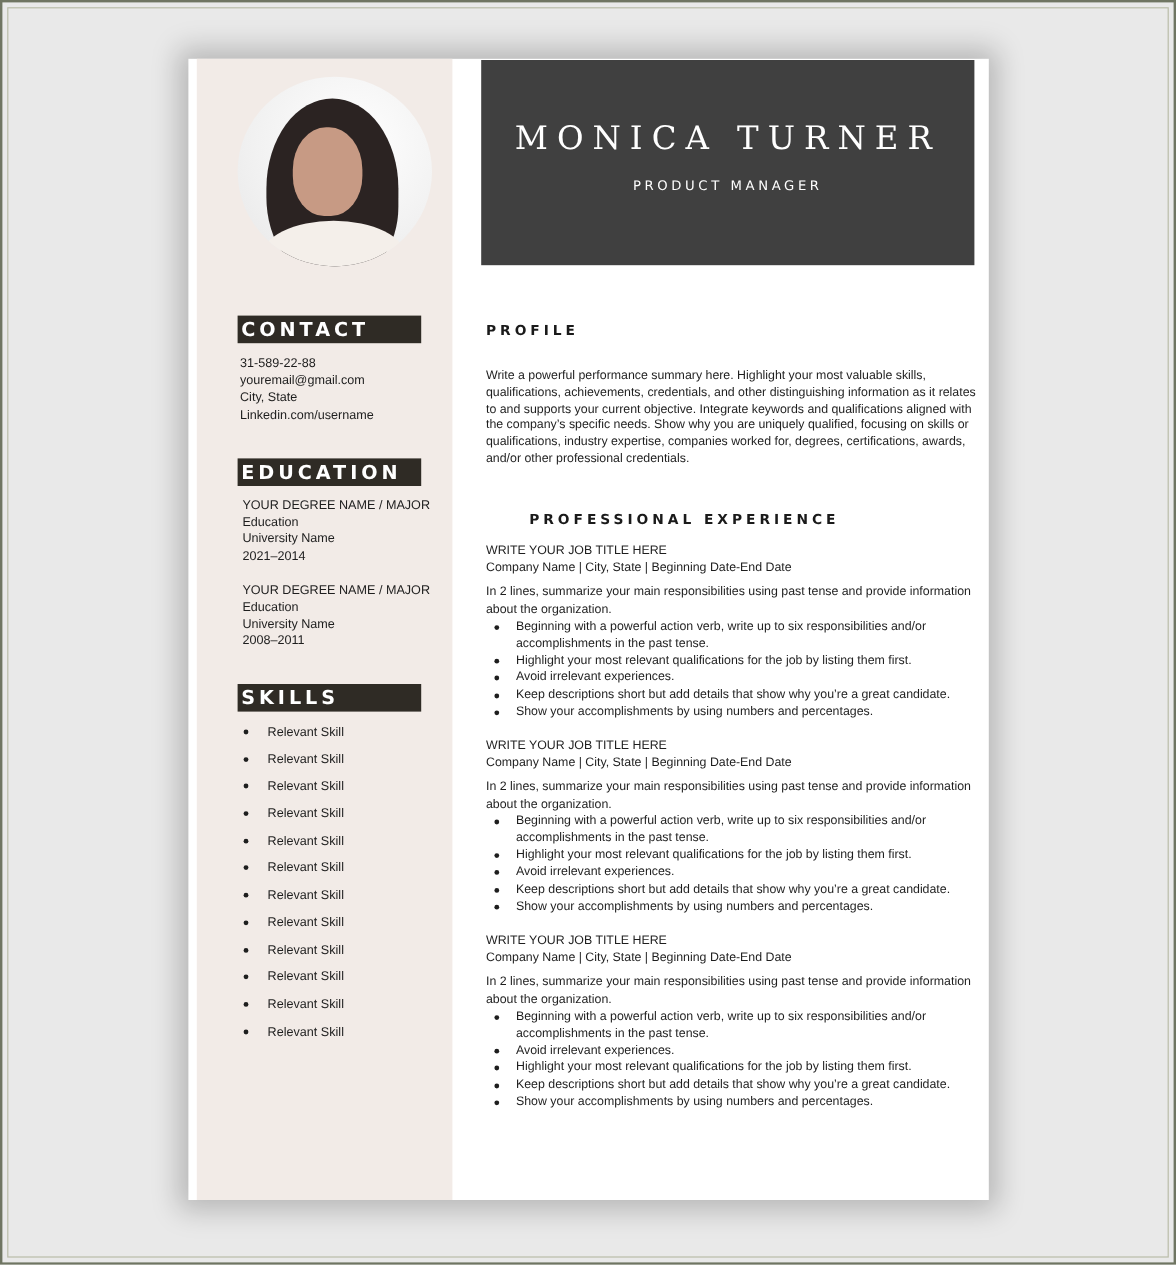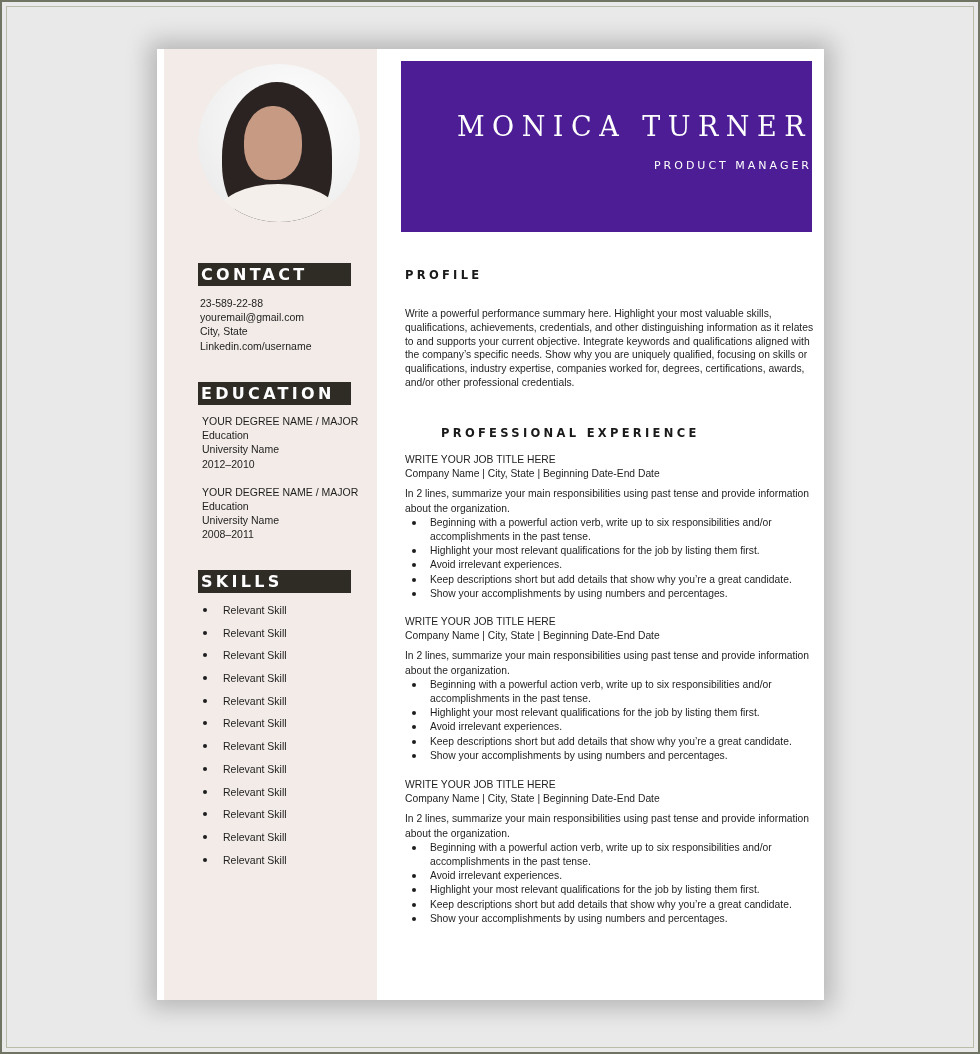--- a/index.html
+++ b/index.html
@@ -60,22 +60,22 @@
   .skills {
     position:absolute; left:36px; top:553px; margin:0; padding:0; list-style:none;
   }
   .skills li {
     height:22.7px; font-size:10.5px; color:#1e1e1e; position:relative; padding-left:23px; line-height:16px;
   }
   .skills li .dot {
     position:absolute; left:3px; top:6px; width:4px; height:4px; border-radius:50%; background:#1e1e1e;
   }
   .header-box {
-    position:absolute; left:244px; top:12px; width:411px; height:171px;
-    background:#4c1d95; text-align:right;
+    position:absolute; left:244px; top:1px; width:411px; height:171px;
+    background:#404040; text-align:center;
   }
   .name {
     position:absolute; left:0; right:0; top:50px;
     color:#ffffff; font-family:"DejaVu Serif", serif; font-size:27px;
     letter-spacing:7.5px;
   }
   .title {
     position:absolute; left:0; right:0; top:98px;
     color:#ffffff; font-family:"DejaVu Sans", sans-serif; font-weight:normal;
     font-size:11px; letter-spacing:3px;
@@ -110,33 +110,33 @@
 
   <div class="sidebar">
     <div class="photo">
       <div class="hair"></div>
       <div class="shirt"></div>
       <div class="face"></div>
     </div>
 
     <div class="side-heading" style="top:214px;">CONTACT</div>
     <div class="side-text" style="top:247px;">
-      <div>23-589-22-88</div>
+      <div>31-589-22-88</div>
       <div>youremail@gmail.com</div>
       <div>City, State</div>
       <div>Linkedin.com/username</div>
     </div>
 
     <div class="side-heading" style="top:333px;">EDUCATION</div>
     <div class="side-text" style="top:365px; left:38px;">
       <div class="edu-block">
         <div>YOUR DEGREE NAME / MAJOR</div>
         <div>Education</div>
         <div>University Name</div>
-        <div>2012–2010</div>
+        <div>2021–2014</div>
       </div>
       <div class="edu-block">
         <div>YOUR DEGREE NAME / MAJOR</div>
         <div>Education</div>
         <div>University Name</div>
         <div>2008–2011</div>
       </div>
     </div>
 
     <div class="side-heading" style="top:521px;">SKILLS</div>

